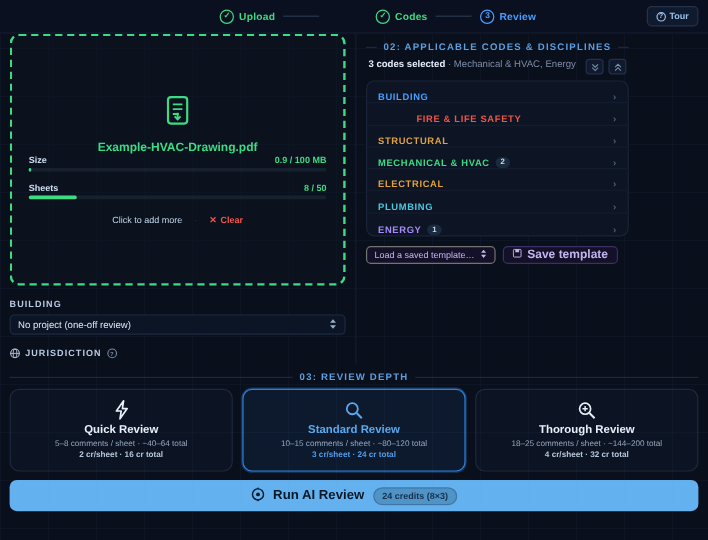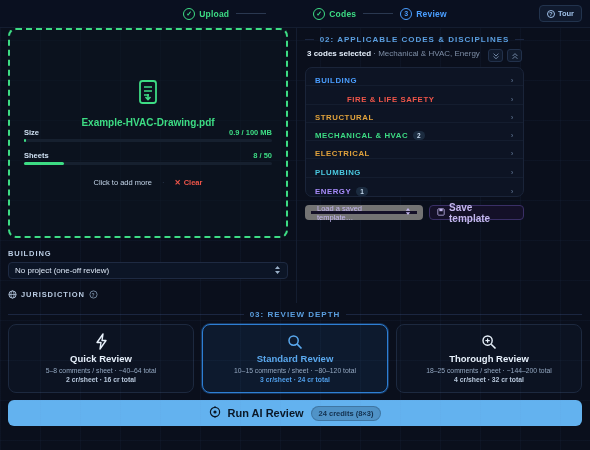--- a/index.html
+++ b/index.html
@@ -141,21 +141,21 @@
   }
   .code-row:last-child { border-bottom: none; }
   .code-row .chev { margin-left: auto; color: #4e607c; font-size: 8px; }
   .count-badge {
     margin-left: 5px; background: #1b2b3f; color: #c9dcf0;
     border-radius: 6px; padding: 0 4px; font-size: 6.5px;
     line-height: 9px; display: inline-block;
   }
   .tmpl-row { display: flex; gap: 6px; margin-top: 8px; }
   .tmpl-select {
-    background: #141028; border: 6px solid #737373; color: #c3b6ee;
+    background: #141028; border: 1px solid #737373; color: #c3b6ee;
     border-radius: 4px; height: 15px; font-size: 7.5px;
     display: flex; align-items: center; gap: 5px; padding: 0 6px;
   }
   .tmpl-save {
     background: #141028; border: 1px solid #3a2f66; color: #c3b6ee;
     border-radius: 4px; height: 15px; font-size: 10px; font-weight: bold;
     display: flex; align-items: center; gap: 4px; padding: 0 7px;
   }
 
   

